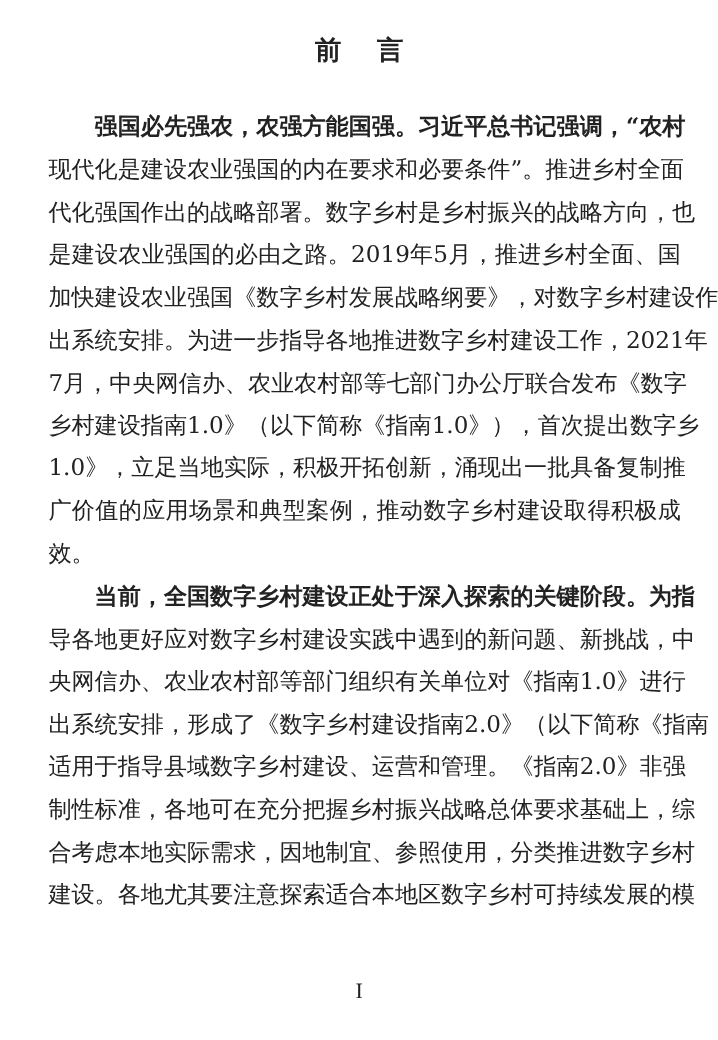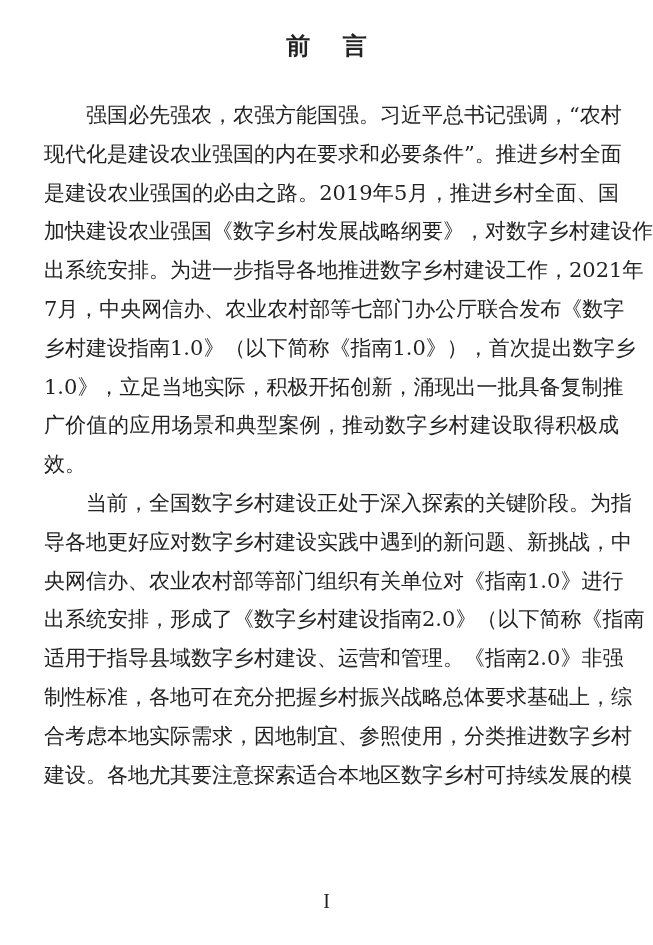--- a/index.html
+++ b/index.html
@@ -5,33 +5,34 @@
   html, body { margin: 0; padding: 0; background: #ffffff; }
   body { width: 653px; height: 945px; position: relative; overflow: hidden;
          font-family: "DejaVu Serif", "Liberation Serif", serif; color: #1a1a1a; }
   .title { position: absolute; top: 30px; left: 0; width: 653px; text-align: center;
            font-size: 24px; font-weight: bold; letter-spacing: 12px; text-indent: 12px;
            font-family: "DejaVu Sans", sans-serif; color: #222; }
   .body { position: absolute; left: 44px; top: 96px; width: 575px; }
   .line { height: 38.8px; line-height: 38.8px; font-size: 21px; white-space: nowrap;
           text-align: justify; text-align-last: justify; display: block; color: #222; }
   .line.last { text-align-last: left; }
-  .line.indent { padding-left: 42px; }
+  .line.indent { padding-left: 42px; font-weight: bold; }
   .page-num { position: absolute; top: 890px; left: 0; width: 653px; text-align: center;
               font-size: 20px; font-family: "Liberation Serif", serif; color: #222; }
 </style>
 </head>
 <body>
 
 <div class="title">前 言</div>
 
 <div class="body">
   <div>
     <span class="line indent">强国必先强农，农强方能国强。习近平总书记强调，“农村</span>
     <span class="line">现代化是建设农业强国的内在要求和必要条件”。推进乡村全面</span>
+    <span class="line">代化强国作出的战略部署。数字乡村是乡村振兴的战略方向，也</span>
     <span class="line">是建设农业强国的必由之路。2019年5月，推进乡村全面、国</span>
     <span class="line">加快建设农业强国《数字乡村发展战略纲要》，对数字乡村建设作</span>
     <span class="line">出系统安排。为进一步指导各地推进数字乡村建设工作，2021年</span>
     <span class="line">7月，中央网信办、农业农村部等七部门办公厅联合发布《数字</span>
     <span class="line">乡村建设指南1.0》（以下简称《指南1.0》），首次提出数字乡</span>
     <span class="line">1.0》，立足当地实际，积极开拓创新，涌现出一批具备复制推</span>
     <span class="line">广价值的应用场景和典型案例，推动数字乡村建设取得积极成</span>
     <span class="line last">效。</span>
   </div>
   <div>

